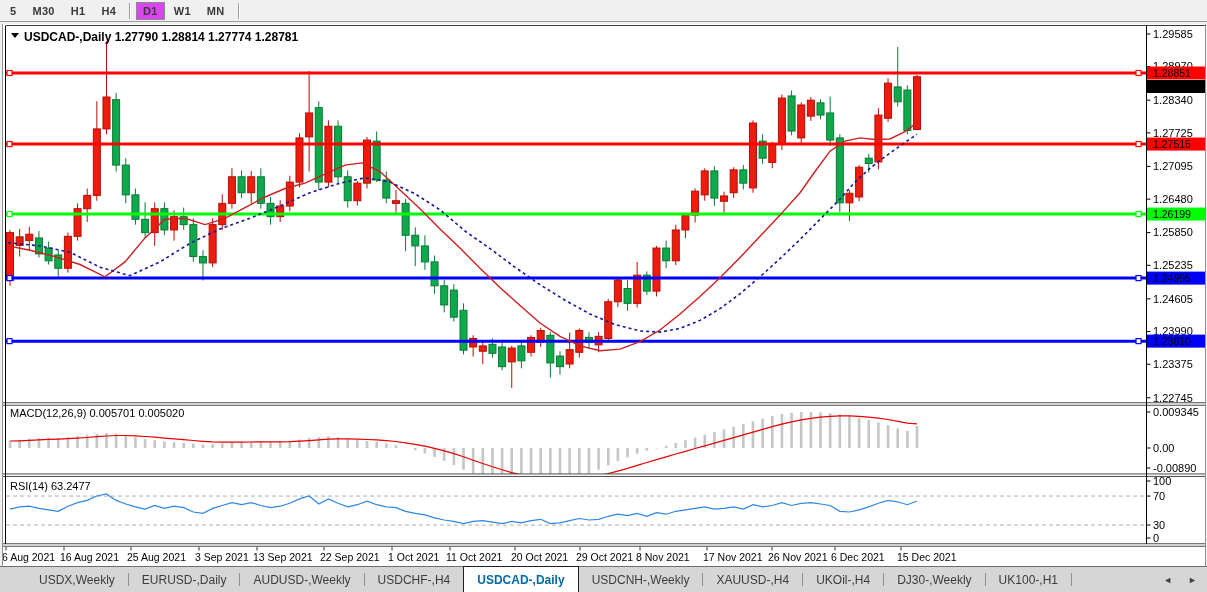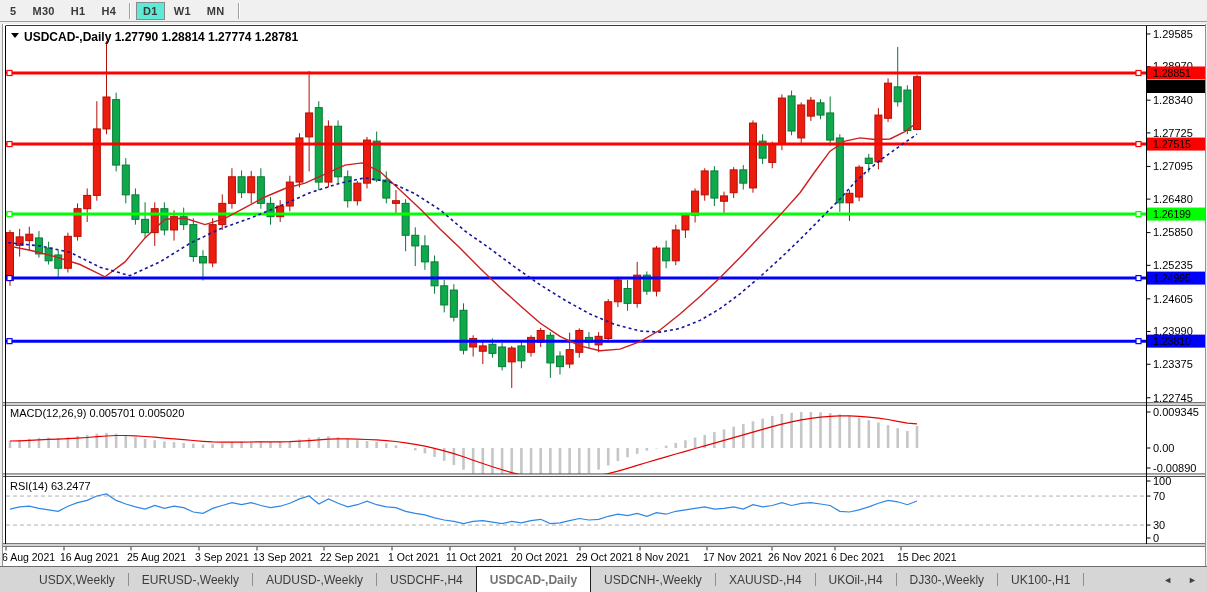--- a/index.html
+++ b/index.html
@@ -2,33 +2,33 @@
 <html><head>
 <meta charset="utf-8">
 <style>
   *{box-sizing:border-box;margin:0;padding:0}
   html,body{width:1207px;height:592px;overflow:hidden;background:#f0f0f0;
     font-family:"Liberation Sans",sans-serif;-webkit-font-smoothing:antialiased}
   .toolbar{height:22px;display:flex;align-items:center;background:#f0f0f0;
     border-bottom:1px solid #9d9d9d;box-shadow:0 1px 0 #ffffff;padding-left:2px}
   .tf-btn{font-size:11px;font-weight:bold;color:#3a3a3a;padding:2px 6px;margin:0 1px;
     border:1px solid transparent;cursor:default;letter-spacing:.3px}
-  .tf-btn.active{background:#5eead4;border:1px solid #8a8a8a}
+  .tf-btn.active{background:#d946ef;border:1px solid #8a8a8a}
   .tb-sep{width:1px;height:16px;background:#a0a0a0;box-shadow:1px 0 0 #fff;margin:0 5px}
   svg{display:block;background:#f0f0f0}
   .title-text{font-weight:bold;font-size:12px;fill:#000}
   .plabel{font-size:11px;fill:#000}
   .ax{font-size:11px;fill:#000}
   .axlab{font-size:10.5px}
   .dlab{font-size:10.5px;fill:#000}
   .tabbar{height:26px;background:#d6d6d6;border-top:1px solid #6e6e6e;display:flex;
     align-items:stretch;padding-left:26px;position:relative;font-size:12px}
   .tab{display:flex;align-items:center;padding:0 13px;color:#3c3c3c;white-space:nowrap;cursor:default}
   .tab.active{background:#fff;border:1px solid #1f1f1f;border-bottom:none;margin-top:-1px;
-    color:#737373;z-index:2;font-weight:bold}
+    color:#0369a1;z-index:2;font-weight:bold}
   .tab-sep{width:1px;height:13px;background:#8f8f8f;align-self:center}
   .scroll-arrows{position:absolute;right:10px;top:0;bottom:0;display:flex;align-items:center;
     gap:16px;color:#3f3f3f;font-size:9px}
   .scroll-arrows span{cursor:default}
 </style>
 </head>
 <body>
 
 <div class="toolbar" id="toolbar">
     <div class="tf-btn">5</div>
@@ -466,21 +466,21 @@
       <line x1="2.5" y1="24" x2="2.5" y2="566" stroke="#909090"></line>
       <line x1="1205.5" y1="24" x2="1205.5" y2="566" stroke="#909090"></line>
     </g>
   <rect x="1147" y="26" width="58" height="518" fill="transparent"></rect>
   <rect x="6" y="546" width="1140" height="19" fill="transparent"></rect>
 </svg>
 
 <div class="tabbar" id="tabbar">
   <div class="tab">USDX,Weekly</div>
     <div class="tab-sep"></div>
-    <div class="tab">EURUSD-,Weekly</div>
+    <div class="tab">EURUSD-,Daily</div>
     <div class="tab-sep"></div>
     <div class="tab">AUDUSD-,Weekly</div>
     <div class="tab-sep"></div>
     <div class="tab">USDCHF-,H4</div>
     <div class="tab active">USDCAD-,Daily</div>
     <div class="tab">USDCNH-,Weekly</div>
     <div class="tab-sep"></div>
     <div class="tab">XAUUSD-,H4</div>
     <div class="tab-sep"></div>
     <div class="tab">UKOil-,H4</div>

